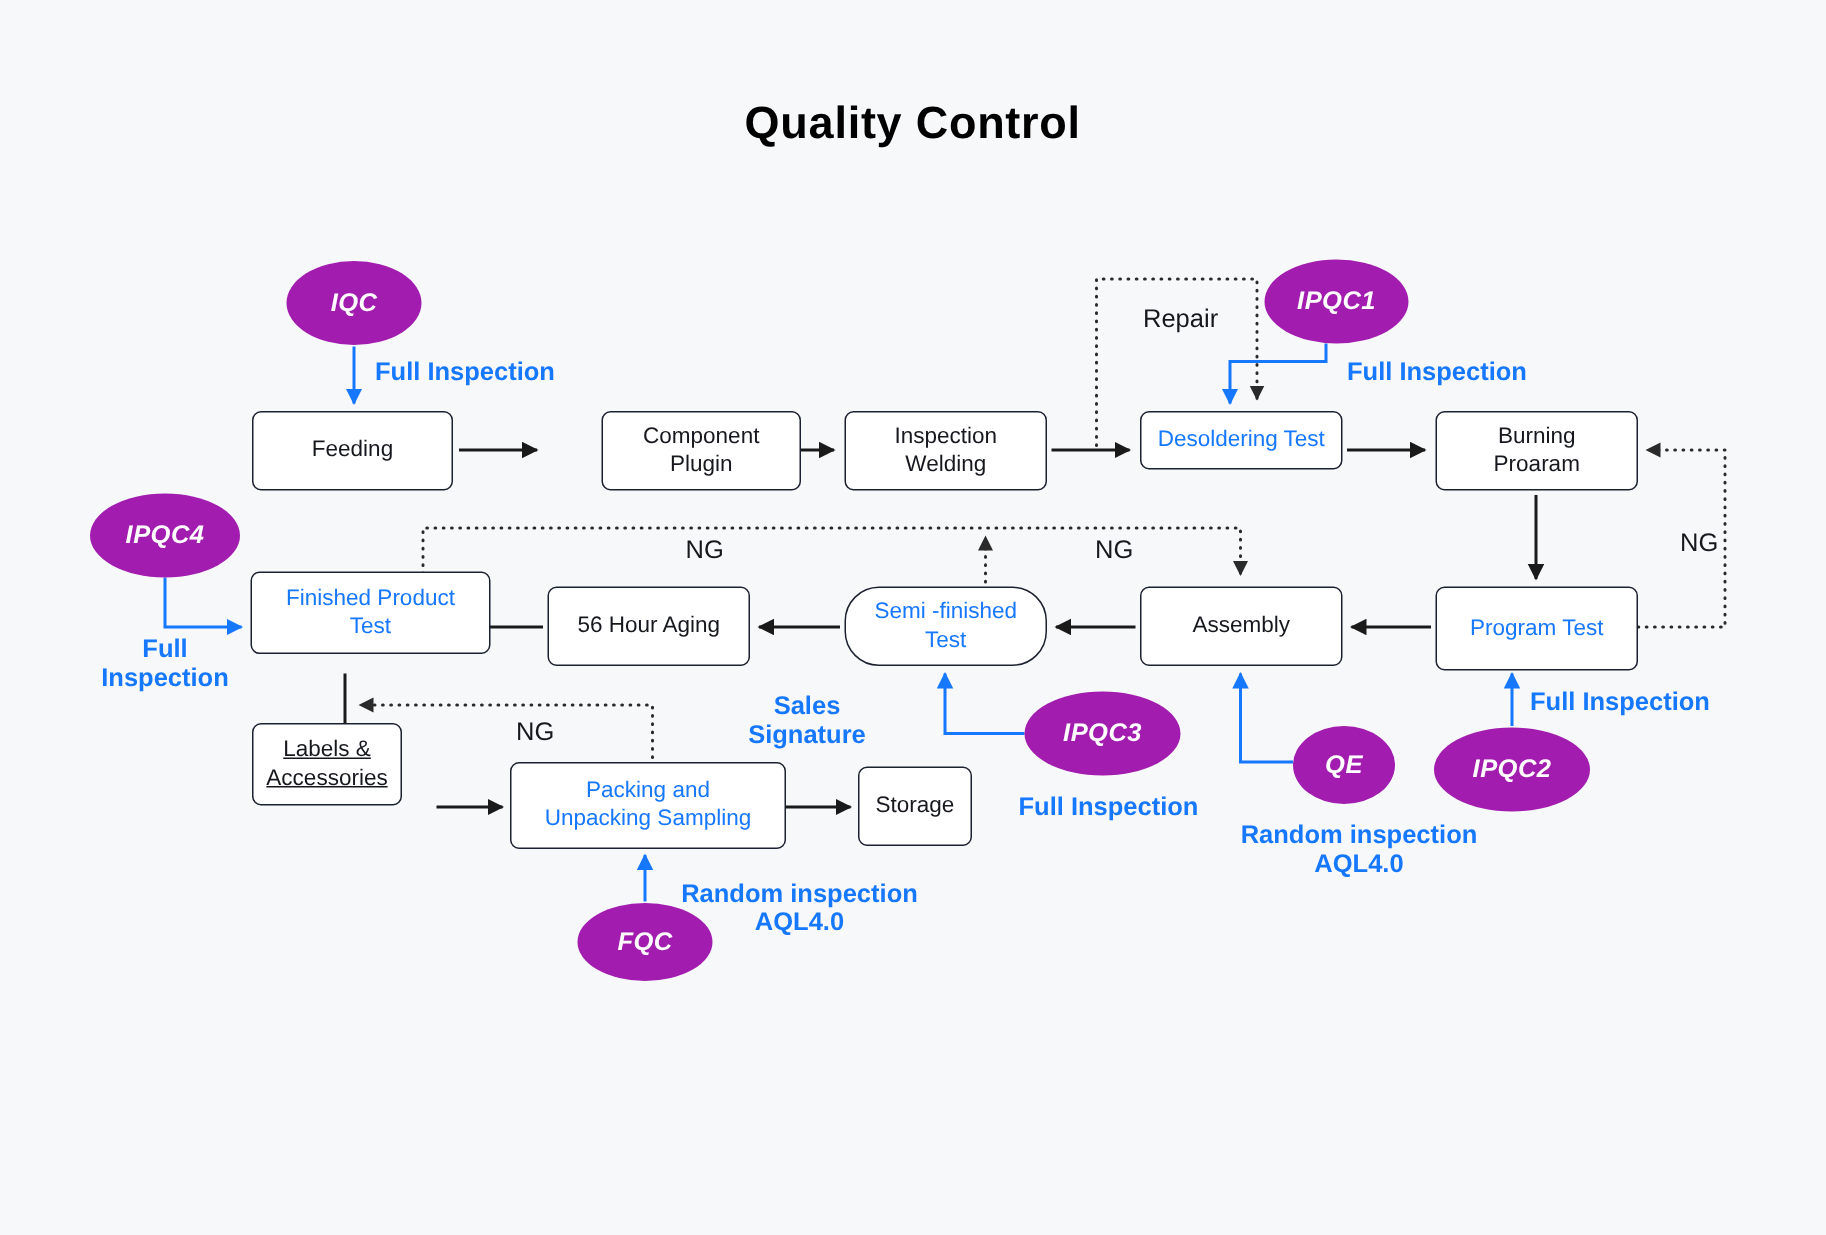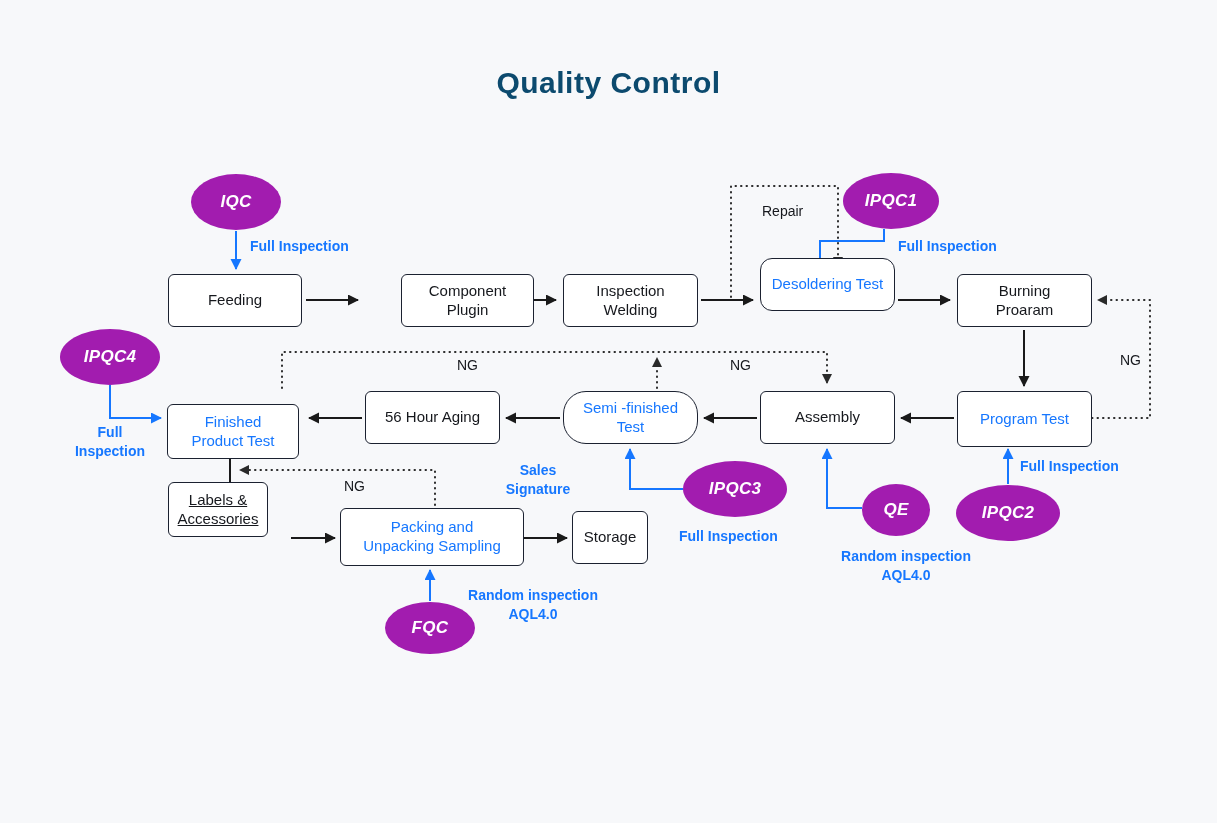--- a/index.html
+++ b/index.html
@@ -4,48 +4,48 @@
 <style>
   html,body{margin:0;padding:0;}
   body{
     width:1217px;height:823px;position:relative;overflow:hidden;
     background:#f7f8fa;
     font-family:"Liberation Sans", sans-serif;
     color:#16181d;
   }
   .title{
     position:absolute;left:0;top:66px;width:1217px;
-    text-align:center;font-size:30px;font-weight:800;letter-spacing:.5px;color:#0c4a6e;
+    text-align:center;font-size:30px;font-weight:800;letter-spacing:.5px;color:#000000;
   }
   svg.wires{position:absolute;left:0;top:0;z-index:1;}
   .node{
     position:absolute;z-index:2;display:flex;align-items:center;justify-content:center;
     background:#ffffff;border:1.6px solid #1b2130;border-radius:6px;
     font-size:15px;font-weight:500;line-height:1.25;text-align:center;box-sizing:border-box;
     padding:0 10px;
   }
   .node.blue{color:#1677ff;}
   .badge{
     position:absolute;z-index:3;display:flex;align-items:center;justify-content:center;
     background:#a21caf;border-radius:50%;color:#ffffff;
     font-size:17px;font-weight:700;font-style:italic;letter-spacing:.3px;
   }
-  .lbl{position:absolute;z-index:2;font-size:14px;font-weight:500;white-space:nowrap;}
+  .lbl{position:absolute;z-index:2;font-size:17px;font-weight:500;white-space:nowrap;}
   .lbl.blue{color:#1677ff;font-weight:700;}
   .lbl.center{text-align:center;white-space:normal;}
   .lbl.center span{display:block;line-height:19px;}
 
   
   .b-feeding{left:168px;top:274px;width:134px;height:53px;}
   .b-plugin{left:365px;top:274px;width:133px;height:53px;margin-left:36px;}
   .b-welding{left:563px;top:274px;width:135px;height:53px;}
-  .b-desolder{left:760px;top:258px;width:135px;height:53px;border-radius:12px;}
+  .b-desolder{left:760px;top:274px;width:135px;height:39px;}
   .b-burning{left:957px;top:274px;width:135px;height:53px;}
   
-  .b-finished{left:167px;top:404px;width:132px;height:55px;padding:0 18px;}
+  .b-finished{left:167px;top:381px;width:160px;height:55px;padding:0 18px;}
   .b-aging{left:365px;top:391px;width:135px;height:53px;}
   .b-semi{left:563px;top:391px;width:135px;height:53px;border-radius:23px;}
   .b-assembly{left:760px;top:391px;width:135px;height:53px;}
   .b-progtest{left:957px;top:391px;width:135px;height:56px;}
   
   .b-labels{left:168px;top:482px;width:100px;height:55px;text-decoration:underline;}
   .b-packing{left:340px;top:508px;width:184px;height:58px;padding:0 20px;}
   .b-storage{left:572px;top:511px;width:76px;height:53px;}
 
   

